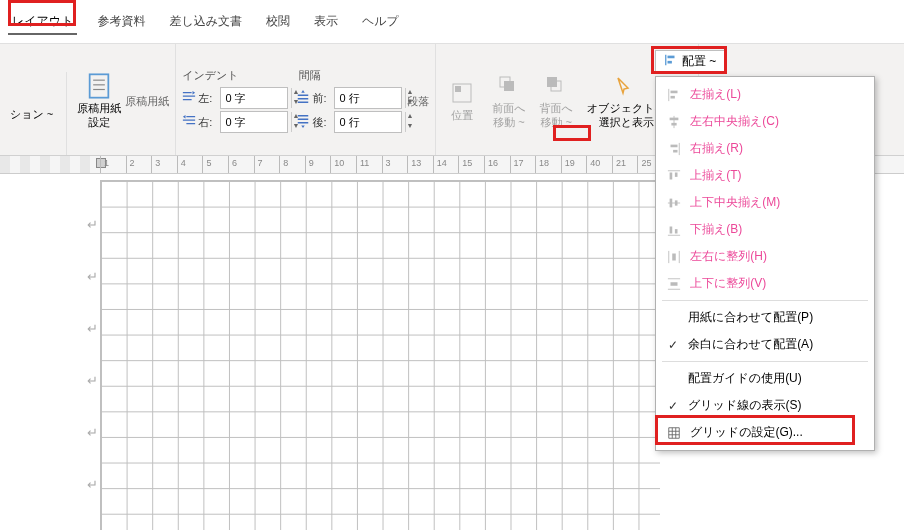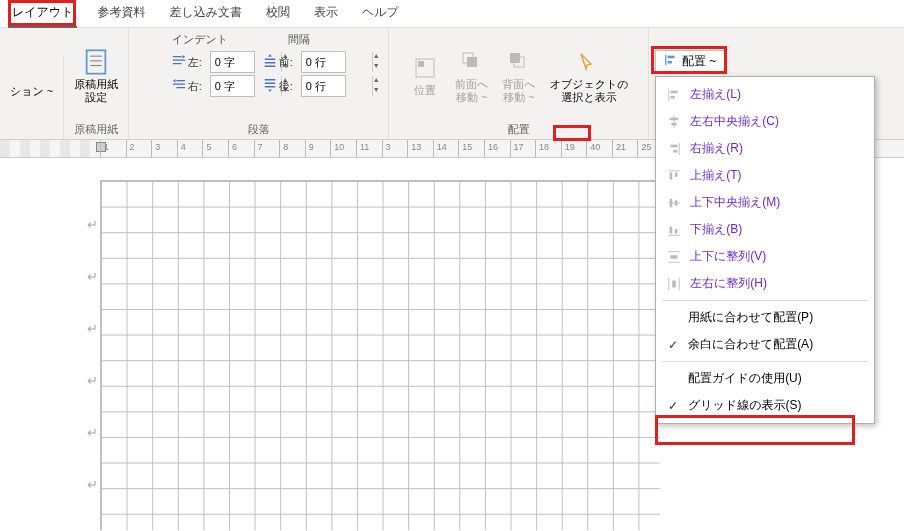--- a/index.html
+++ b/index.html
@@ -9,23 +9,24 @@
       background: #fff;
       width: 904px;
       height: 531px;
       overflow: hidden;
       position: relative;
     }
 
     
     .ribbon-tabs {
       display: flex;
-      height: 28px;
+      height: 44px;
       background: #fff;
       border-bottom: 1px solid #e0e0e0;
+      align-items: center;
     }
     .ribbon-tab {
       padding: 4px 12px;
       color: #444;
       cursor: pointer;
       position: relative;
     }
     .ribbon-tab.active {
       color: #000;
     }
@@ -49,21 +50,21 @@
 
     
     .ribbon-body {
       display: flex;
       height: 112px;
       background: #f3f2f1;
       border-bottom: 1px solid #d0d0d0;
     }
     .ribbon-group {
       display: flex;
-      flex-direction: column;
+      flex-direction: row;
       padding: 4px 6px 2px 6px;
       border-right: 1px solid #e0e0e0;
       align-items: center;
       justify-content: space-between;
     }
     .ribbon-group-label {
       font-size: 11px;
       color: #666;
       padding-top: 2px;
     }
@@ -106,21 +107,21 @@
       gap: 2px;
       font-size: 11px;
       color: #333;
     }
     .spin {
       display: flex;
       align-items: center;
       background: #fff;
       border: 1px solid #bfbfbf;
       height: 22px;
-      width: 45px;
+      width: 68px;
       gap: 28px;
     }
     .spin input {
       border: none;
       width: 42px;
       padding: 0 4px;
       font-size: 11px;
       outline: none;
     }
     .spin .updown {
@@ -232,21 +233,21 @@
     }
     .dd-item {
       display: flex;
       align-items: center;
       gap: 8px;
       padding: 5px 10px;
       font-size: 12px;
       cursor: pointer;
     }
     .dd-item.disabled {
-      color: #6d28d9;
+      color: #ec4899;
       cursor: default;
       text-align: center;
     }
     .dd-icon {
       width: 16px; height: 16px;
       display: flex; align-items: center; justify-content: center;
       flex-shrink: 0;
     }
     .dd-sep {
       height: 1px;
@@ -595,48 +596,56 @@
           <line x1="1" y1="14" x2="15" y2="14" stroke="#bbb"></line>
           <rect x="3" y="4" width="3" height="8" fill="#bbb"></rect>
           <rect x="9" y="7" width="3" height="5" fill="#bbb"></rect>
         </svg>
       </span>
     <span>下揃え(B)</span>
   </div>
   <div class="dd-item disabled">
     <span class="dd-icon">
         <svg width="14" height="14" viewBox="0 0 16 16">
+          <line x1="2" y1="1" x2="2" y2="15" stroke="#bbb"></line>
+          <line x1="14" y1="1" x2="14" y2="15" stroke="#bbb"></line>
+          <rect x="6" y="4" width="4" height="8" fill="#bbb"></rect>
+        </svg>
+      </span>
+    <span>左右に整列(H)</span>
+  </div>
+  <div class="dd-item disabled">
+    <span class="dd-icon">
+        <svg width="14" height="14" viewBox="0 0 16 16">
           <line x1="1" y1="2" x2="15" y2="2" stroke="#bbb"></line>
           <line x1="1" y1="14" x2="15" y2="14" stroke="#bbb"></line>
           <rect x="4" y="6" width="8" height="4" fill="#bbb"></rect>
         </svg>
       </span>
     <span>上下に整列(V)</span>
-  </div>
-  <div class="dd-item disabled">
-    <span class="dd-icon">
-        <svg width="14" height="14" viewBox="0 0 16 16">
-          <line x1="2" y1="1" x2="2" y2="15" stroke="#bbb"></line>
-          <line x1="14" y1="1" x2="14" y2="15" stroke="#bbb"></line>
-          <rect x="6" y="4" width="4" height="8" fill="#bbb"></rect>
-        </svg>
-      </span>
-    <span>左右に整列(H)</span>
   </div>
   <div class="dd-sep"></div>
   <div class="dd-item">
     <span class="dd-check"></span>
     <span>用紙に合わせて配置(P)</span>
   </div>
   <div class="dd-item">
     <span class="dd-check">✓</span>
     <span>余白に合わせて配置(A)</span>
   </div>
   <div class="dd-sep"></div>
   <div class="dd-item">
     <span class="dd-check"></span>
     <span>配置ガイドの使用(U)</span>
   </div>
   <div class="dd-item">
     <span class="dd-check">✓</span>
     <span>グリッド線の表示(S)</span>
   </div>
+  <div class="dd-item">
+    <span class="dd-icon">
+        <svg width="14" height="14" viewBox="0 0 16 16">
+          <path d="M2 2h12v12H2z M6 2v12 M10 2v12 M2 6h12 M2 10h12" stroke="#666" fill="none"></path>
+        </svg>
+      </span>
+    <span>グリッドの設定(G)...</span>
+  </div>
 </div>
 
 </body></html>

